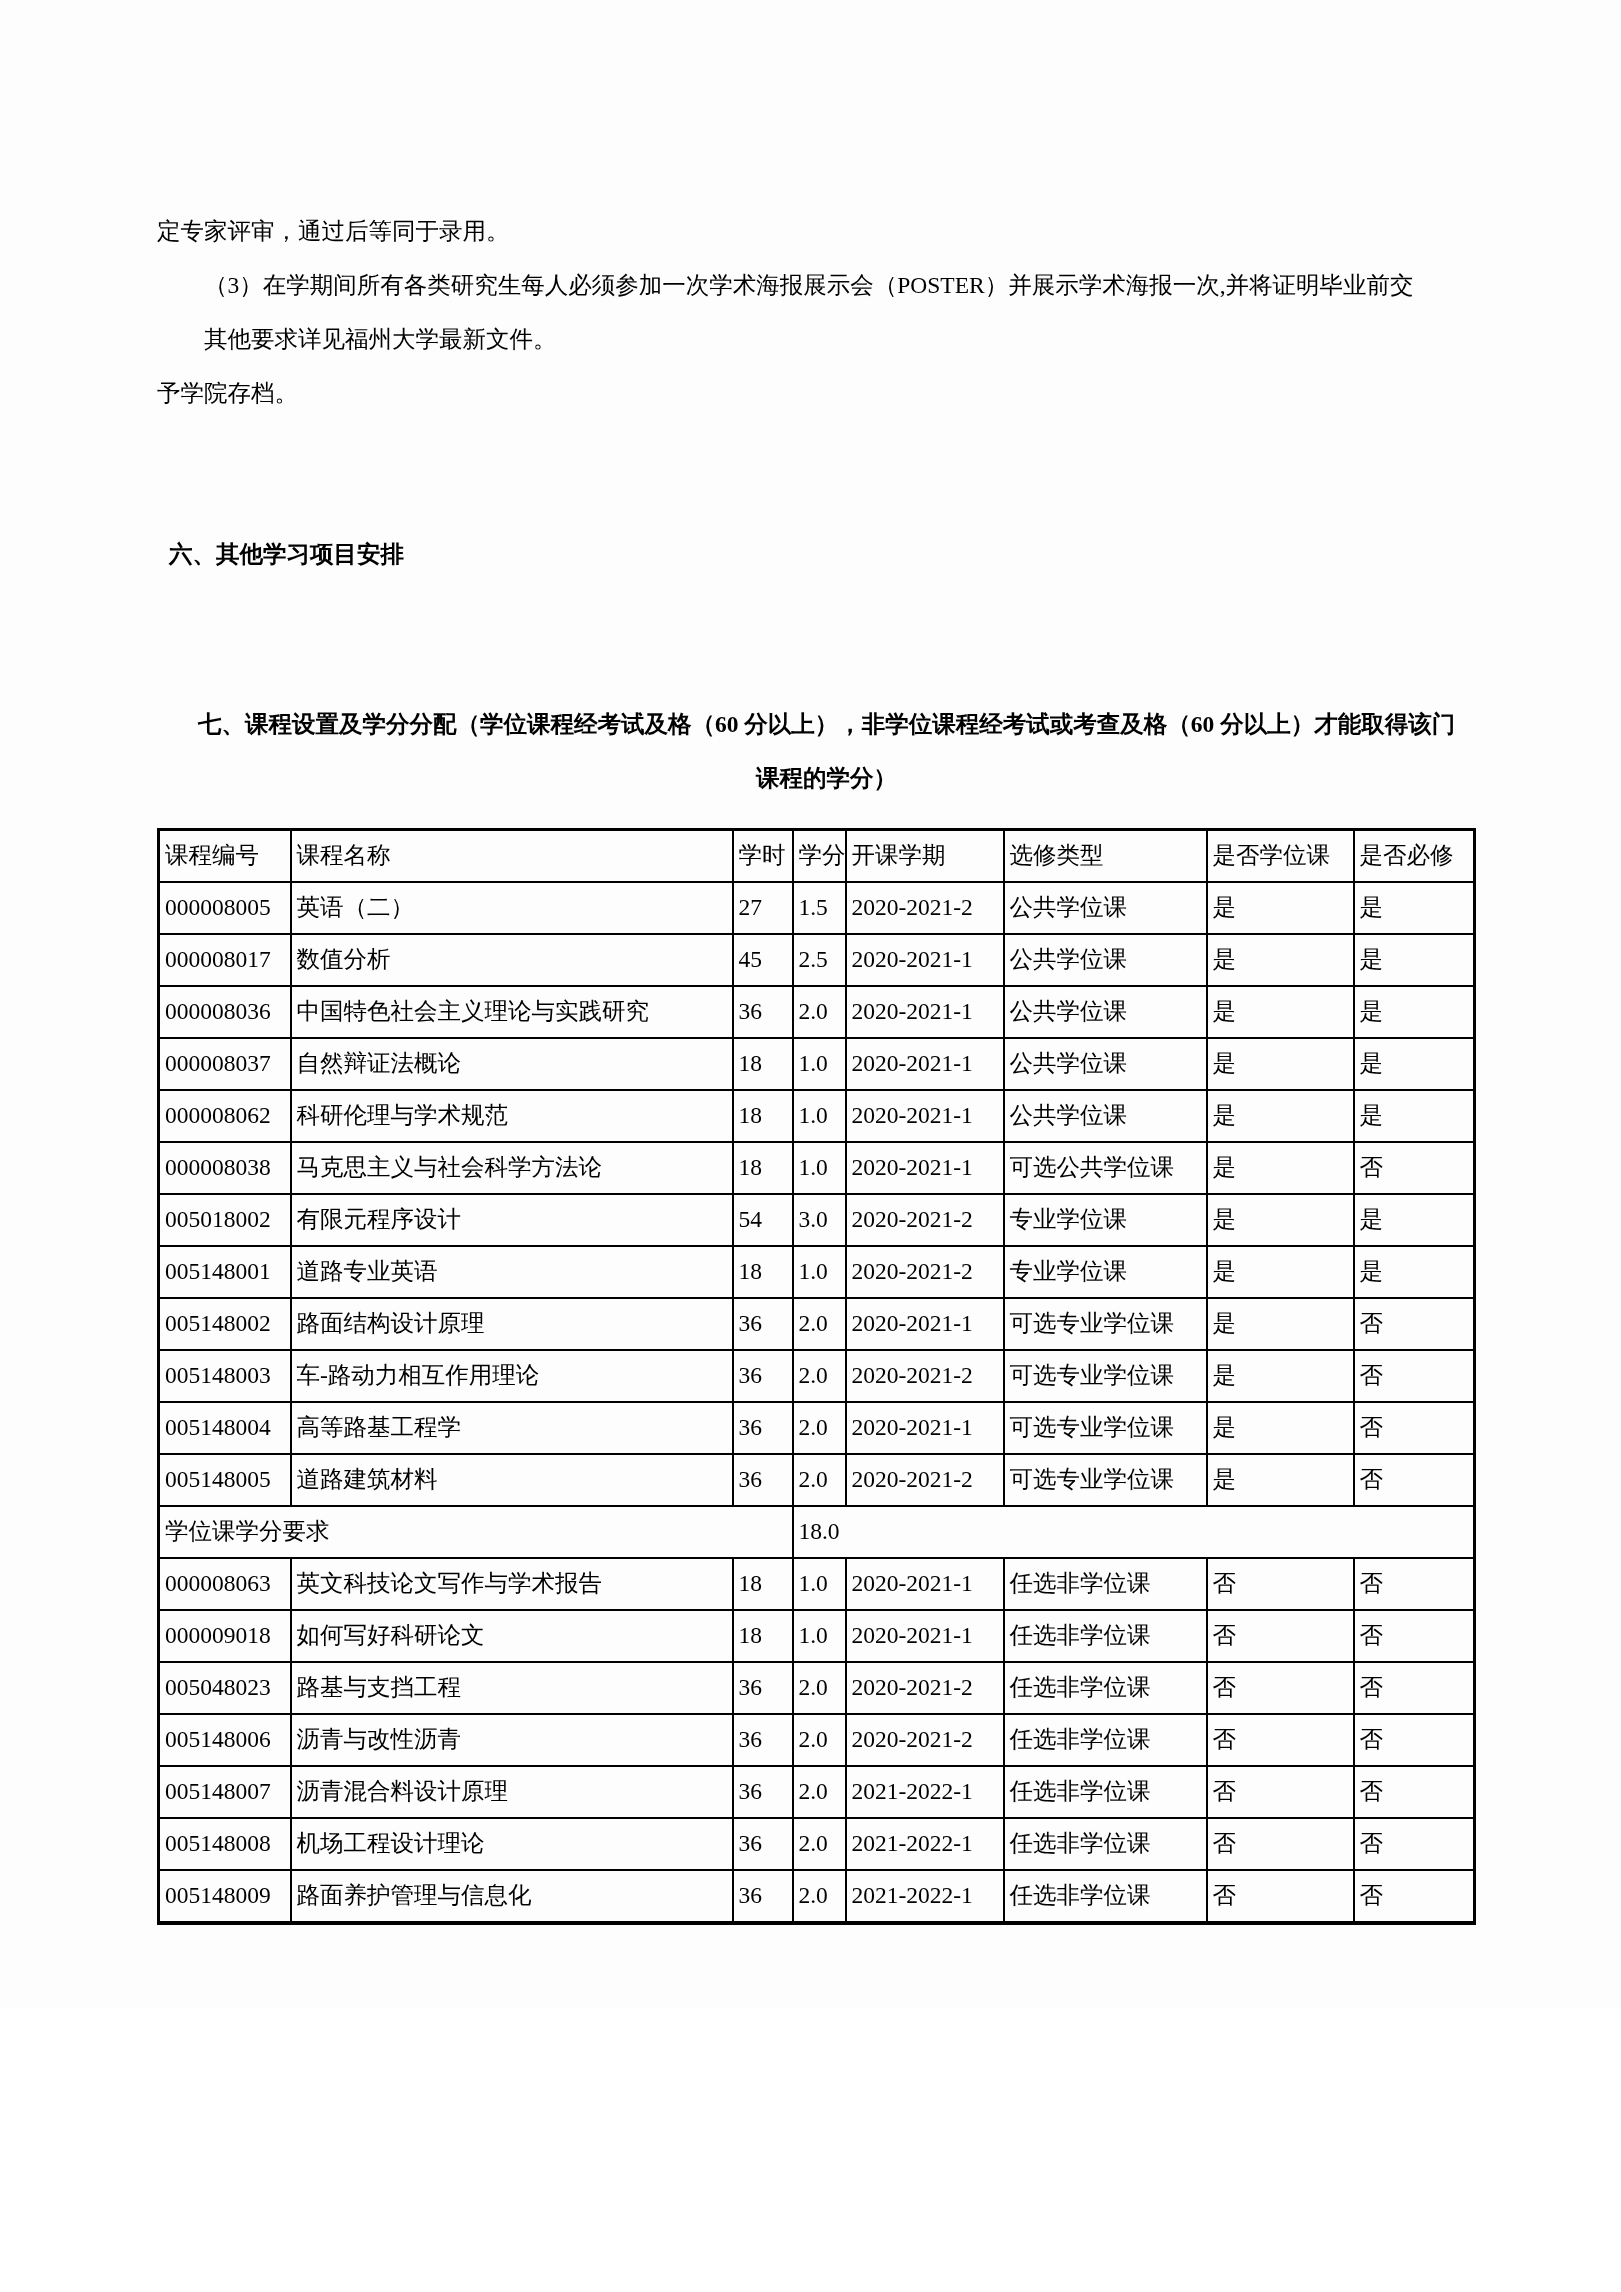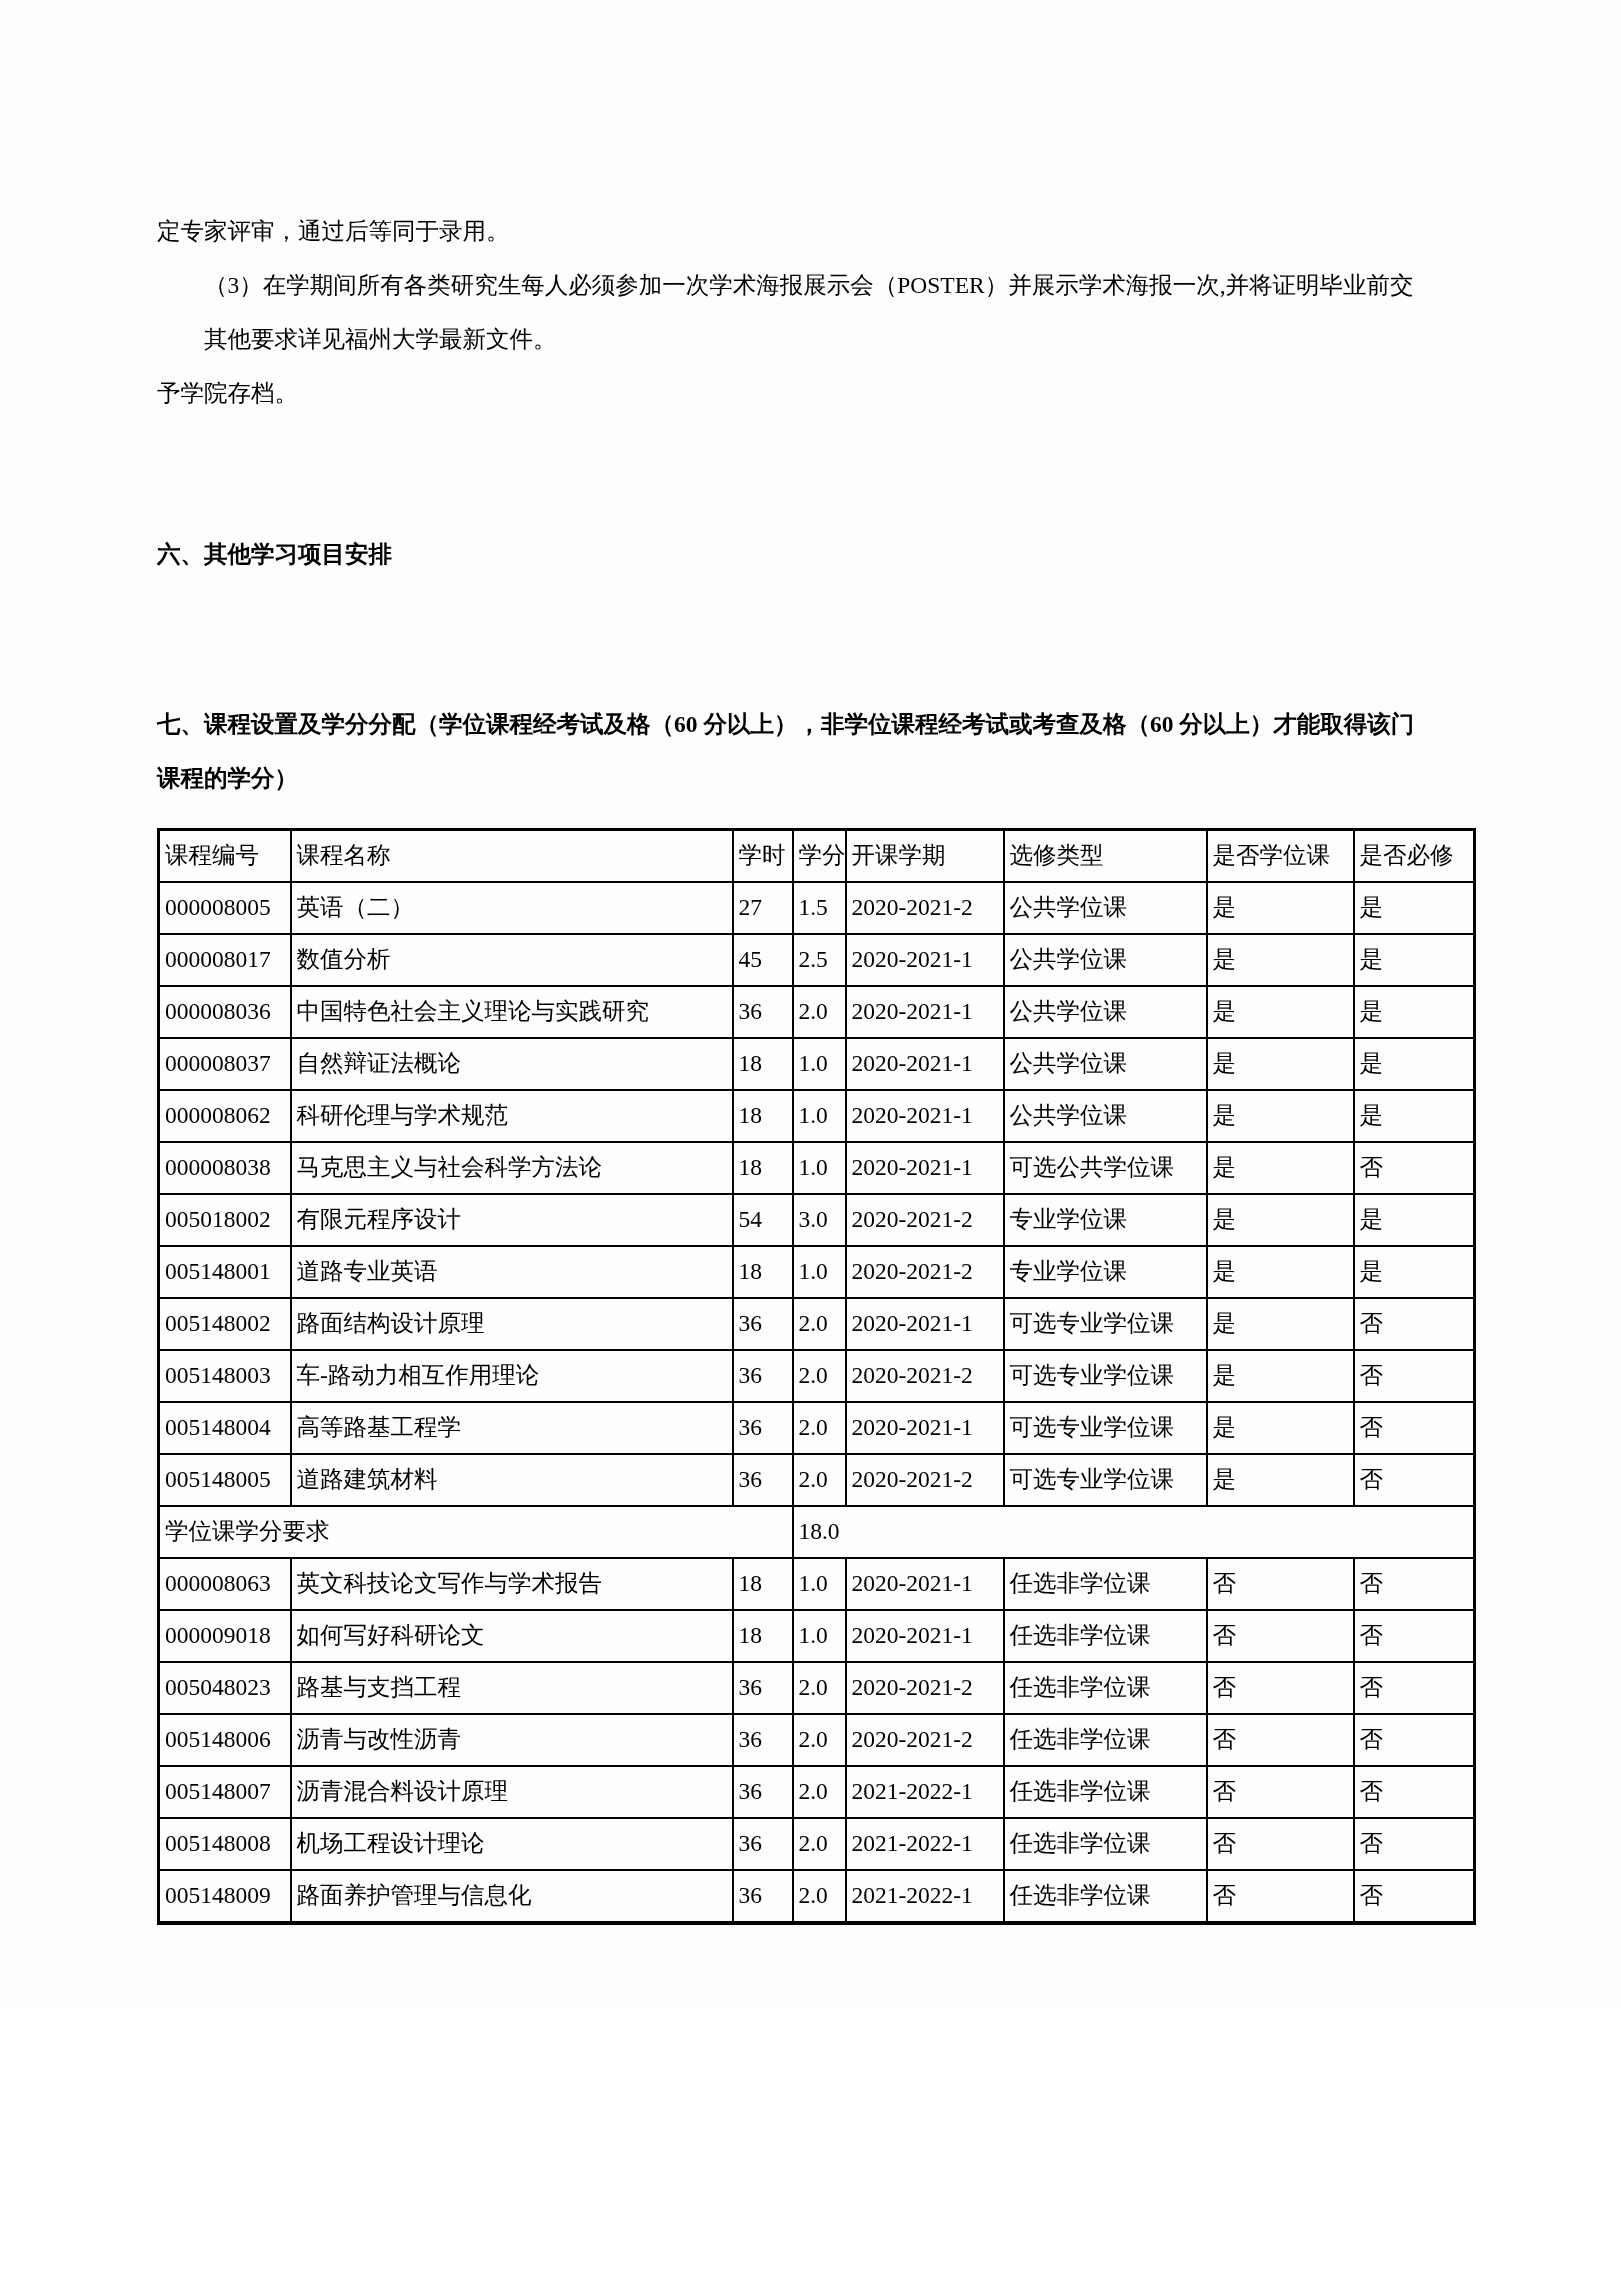--- a/index.html
+++ b/index.html
@@ -29,26 +29,28 @@
     padding-top: 204px;
   }
   .indent {
     padding-left: 47px;
   }
   .heading {
     font-weight: bold;
     font-size: 23.5px;
     line-height: 54px;
     white-space: nowrap;
+    margin-left: 12px;
   }
   .heading-6 {
     margin-top: 107px;
   }
   .heading-7 {
     margin-top: 116px;
+    text-align: center;
   }
   table.course-table {
     margin-top: 22.5px;
     border-collapse: collapse;
     table-layout: fixed;
     width: 1315px;
     border: 3.9px solid #000;
     border-bottom-width: 4.9px;
   }
   .course-table td, .course-table th {

